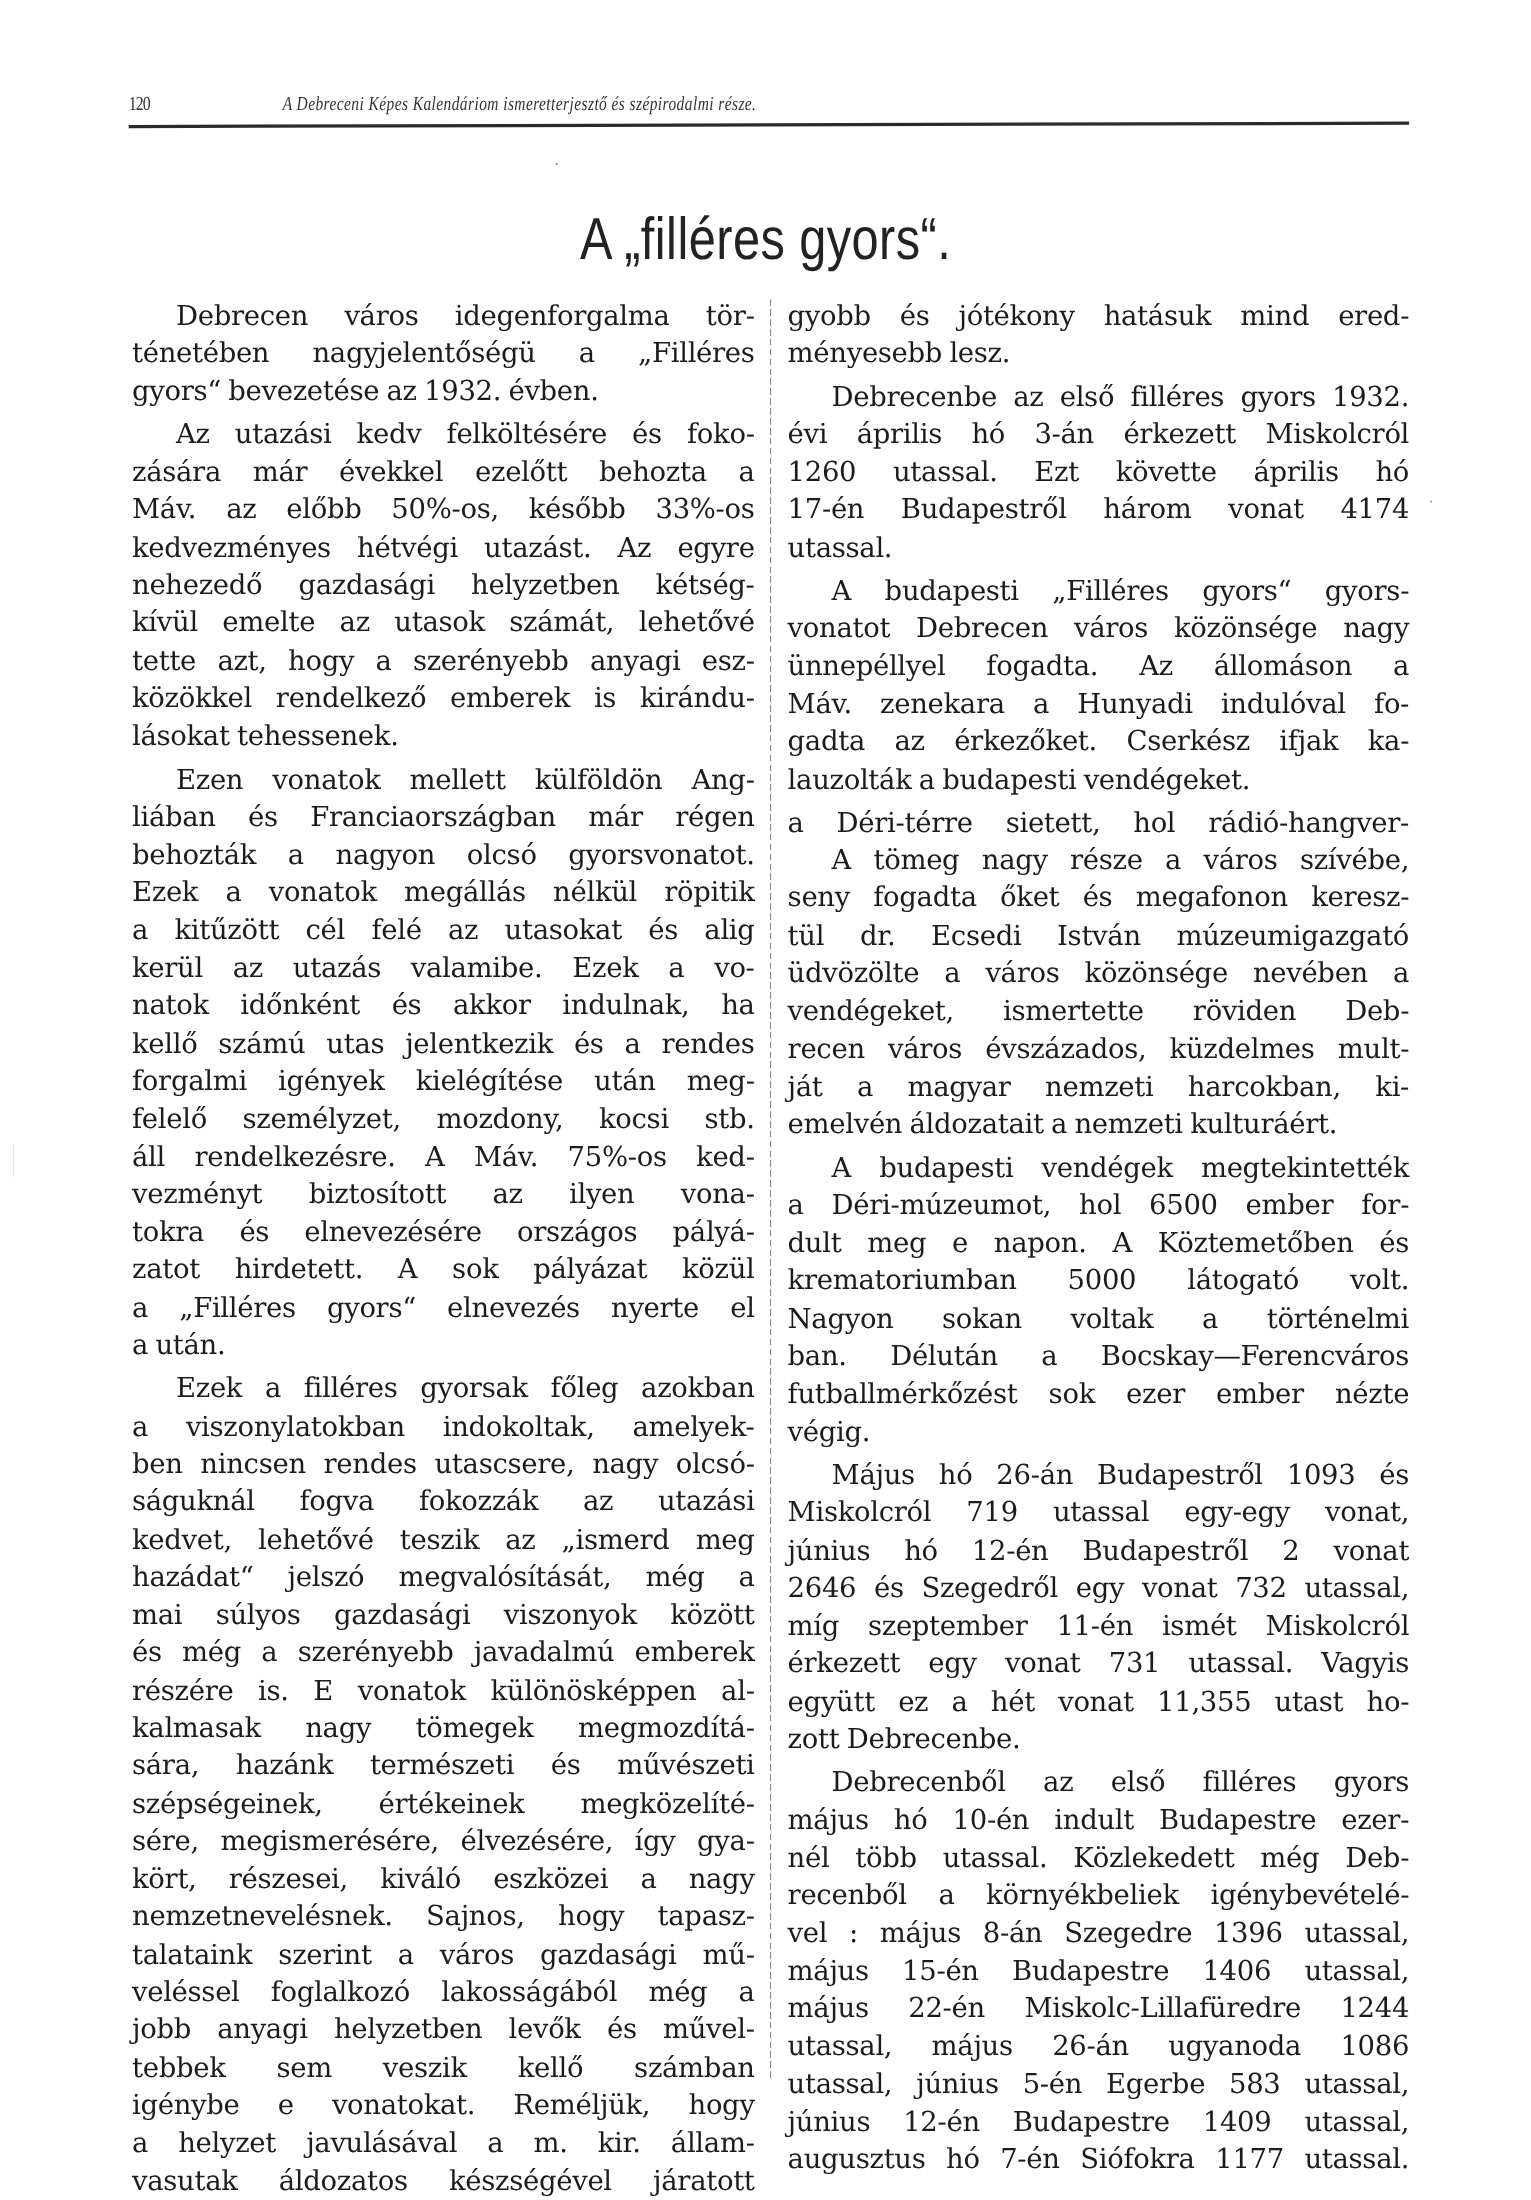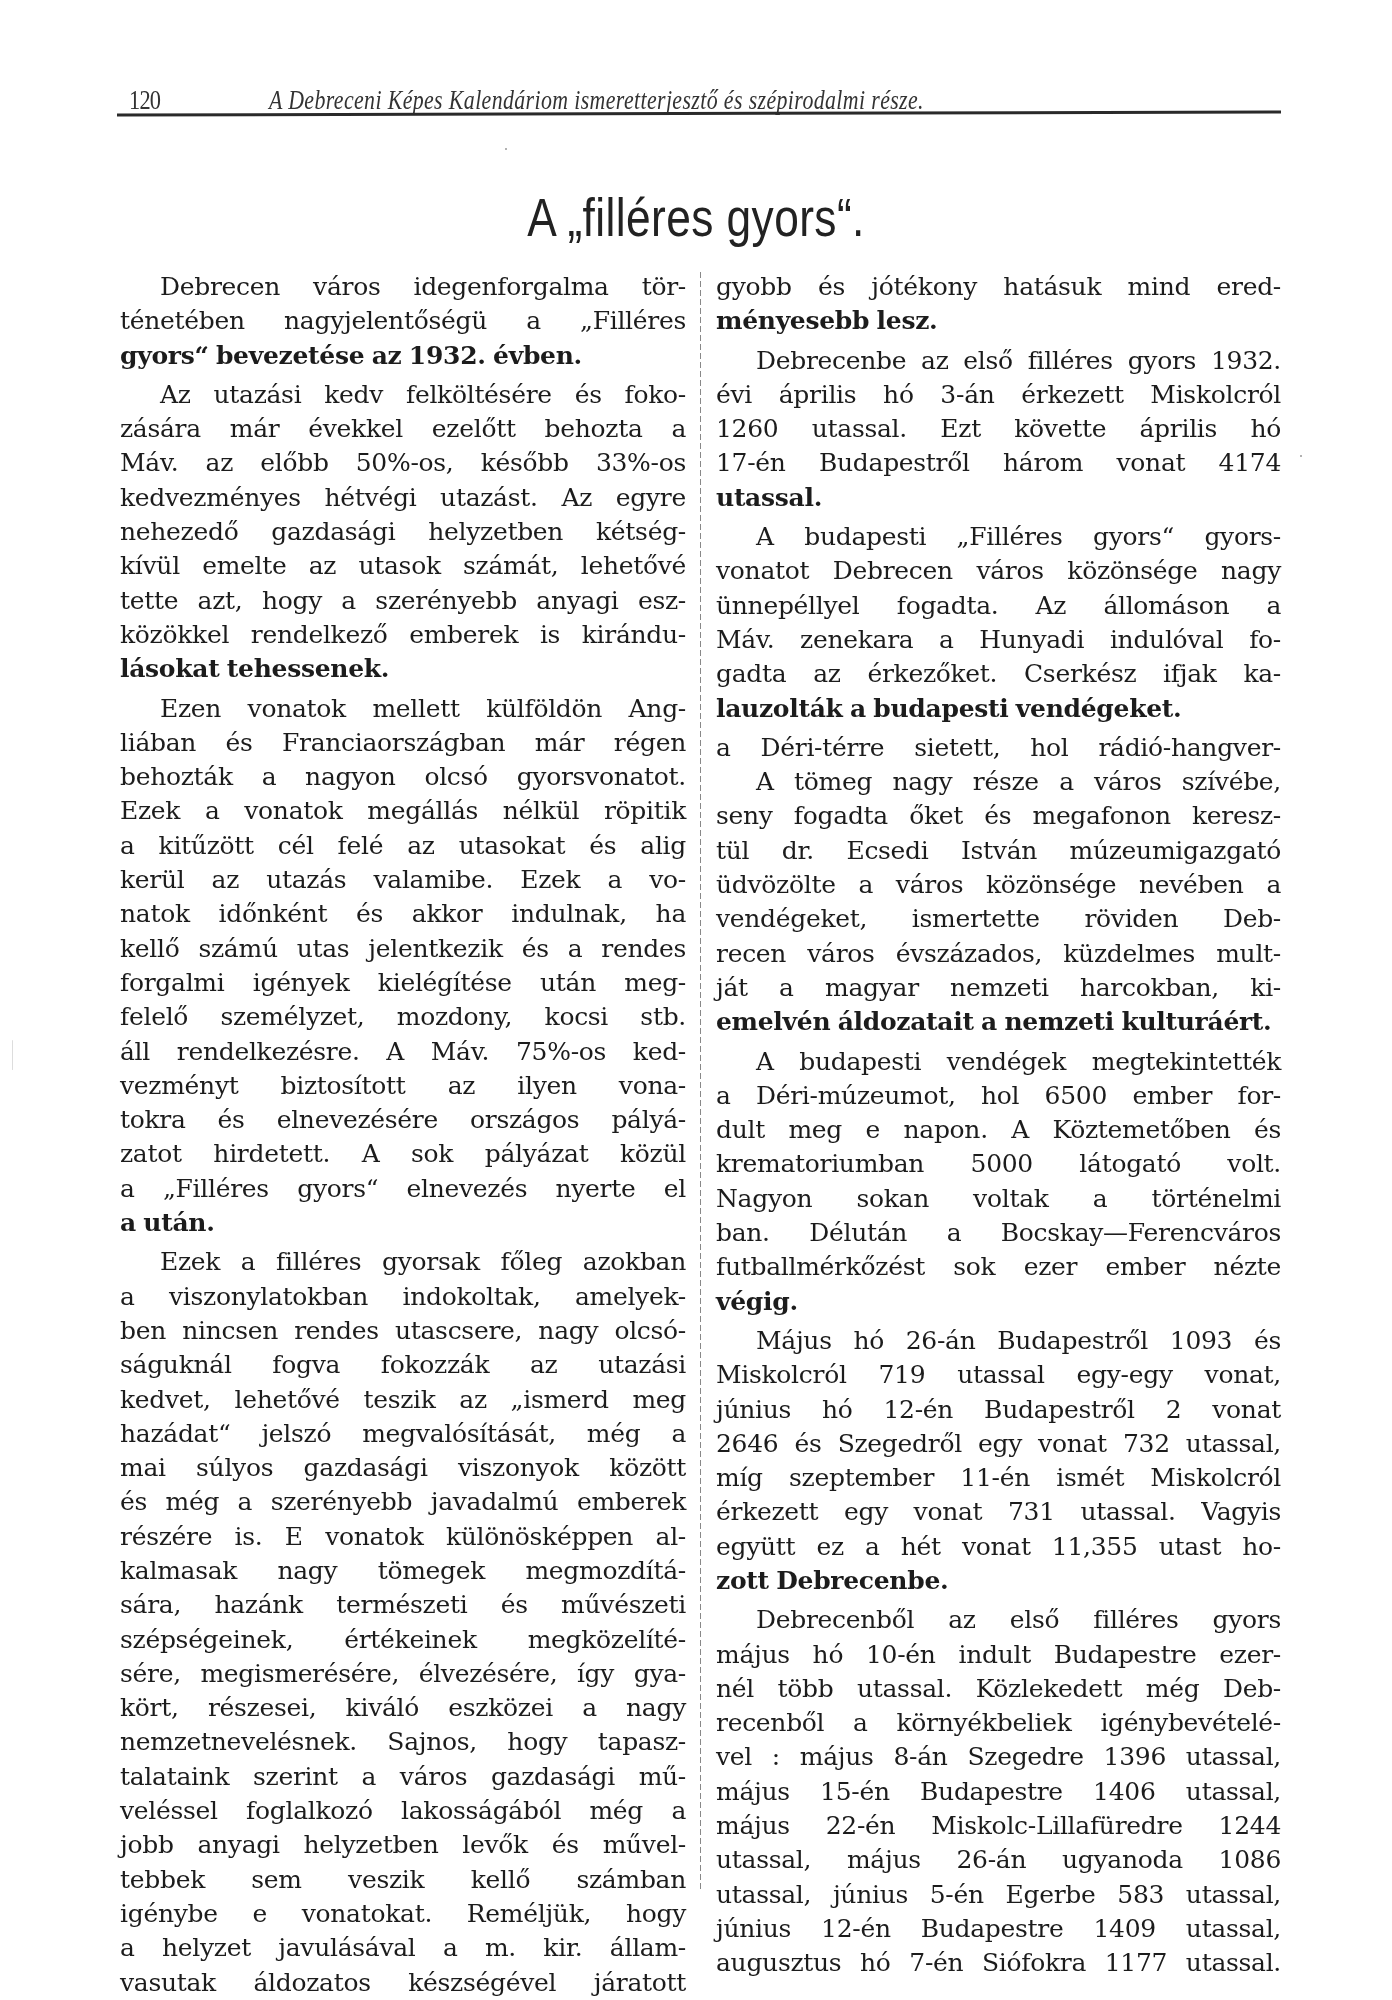--- a/index.html
+++ b/index.html
@@ -1,32 +1,32 @@
 <!DOCTYPE html>
 <html><head>
 <meta charset="utf-8">
 <style>
   html, body { margin:0; padding:0; background:#ffffff; }
   body { width:1392px; height:2000px; position:relative; overflow:hidden;
          font-family:"DejaVu Serif","Liberation Serif",serif; color:#1a1a1a; }
-  .header { position:absolute; left:129px; top:84px; width:1164px; height:30px;
-            font-family:"Liberation Serif",serif; font-style:italic; font-size:28px; color:#333; }
+  .header { position:absolute; left:117px; top:84px; width:1164px; height:30px;
+            font-family:"Liberation Serif",serif; font-style:italic; font-size:18px; color:#333; }
   .header .pno { position:absolute; left:0; top:0; font-style:normal; letter-spacing:-1px; transform:scaleX(0.8); transform-origin:left; }
   .header .running { position:absolute; left:140px; top:0; transform:scaleX(0.78); transform-origin:left; white-space:nowrap; letter-spacing:0.5px; }
   .rule { position:absolute; left:117px; top:112px; width:1164px; height:3px; background:#2a2a2a; transform:rotate(-0.15deg); }
   .title { position:absolute; left:0; width:1392px; top:186px; text-align:center;
            font-family:"Liberation Sans",sans-serif; font-size:54px; color:#222;
            transform:scaleX(0.82); letter-spacing:0.5px; }
   .col { position:absolute; top:270px; width:566px; font-family:"DejaVu Serif",serif;
          font-size:25px; line-height:34.3px; color:#1c1c1c; }
   .col.left { left:120px; }
   .col.right { left:716px; width:565px; }
   .line { display:block; height:34.3px; white-space:nowrap; text-align:justify; text-align-last:justify;
           letter-spacing:-0.3px; word-spacing:-1px; transform-origin:left; }
-  .line.end { text-align-last:left;font-weight:bold; }
+  .line.end { text-align-last:left; }
   .line.indent { padding-left:40px; box-sizing:border-box; }
   .gap { display:block; height:5px; }
   .divider { position:absolute; left:700px; top:272px; width:1px; height:1620px;
              background:repeating-linear-gradient(to bottom,#555 0 6px,transparent 6px 9px); opacity:0.7; }
   .speck { position:absolute; width:2px; height:2px; background:#999; border-radius:1px; }
 </style>
 </head>
 <body>
 
 <div class="header">

